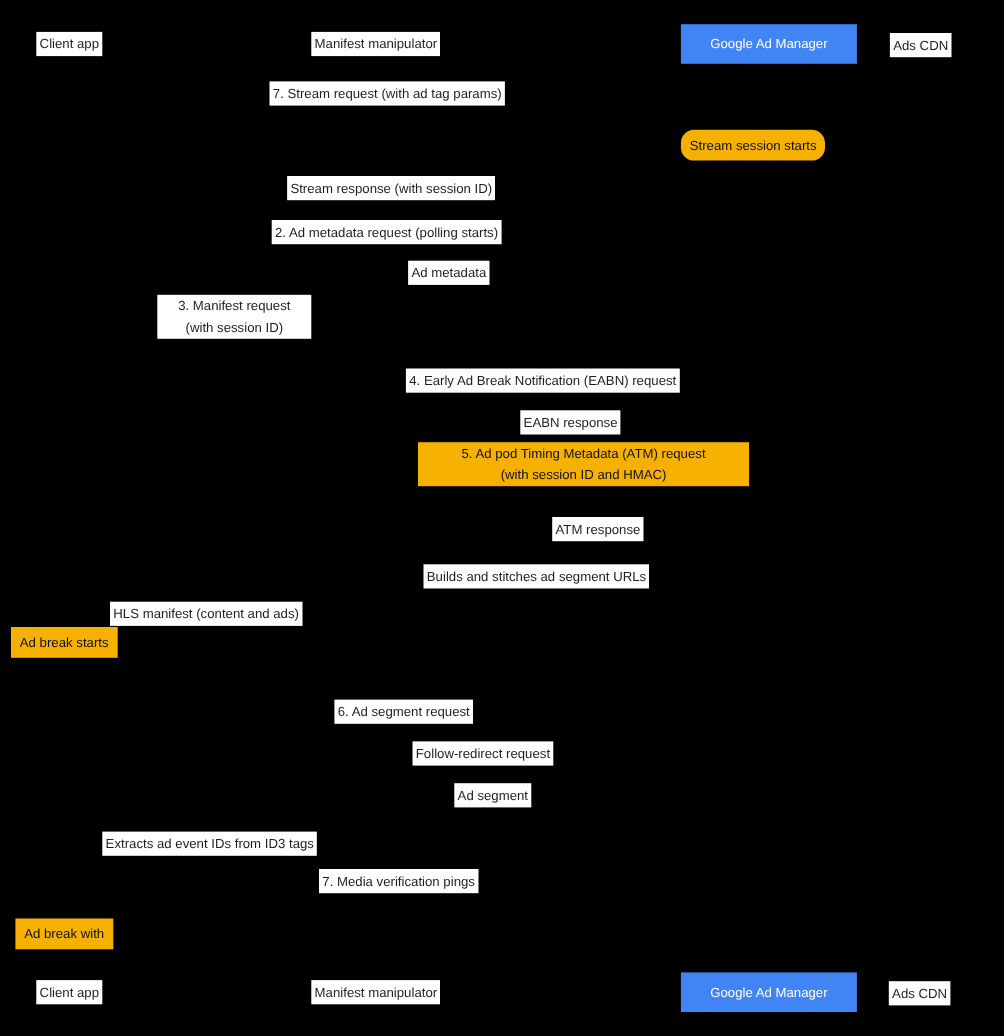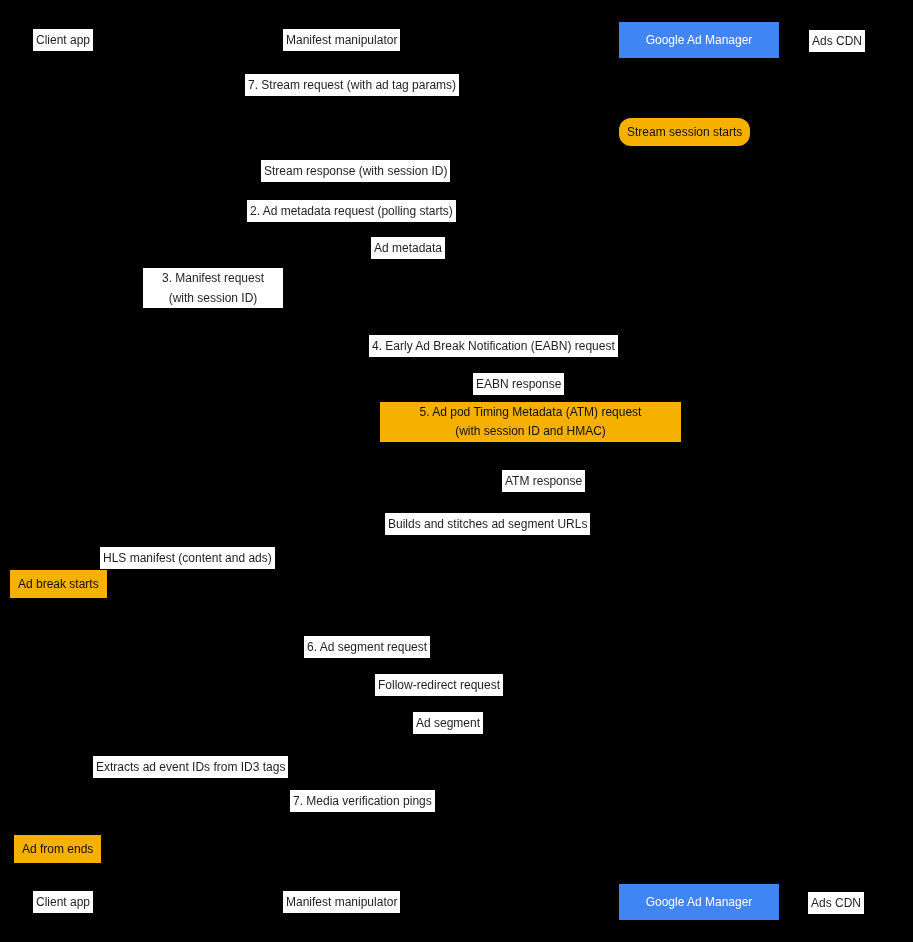--- a/index.html
+++ b/index.html
@@ -95,20 +95,20 @@
   <div class="label" style="left:304px; top:636px;">6. Ad segment request</div>
 
   <div class="label" style="left:375px; top:674px;">Follow-redirect request</div>
 
   <div class="label" style="left:413px; top:712px;">Ad segment</div>
 
   <div class="label" style="left:93px; top:756px;">Extracts ad event IDs from ID3 tags</div>
 
   <div class="label" style="left:290px; top:790px;">7. Media verification pings</div>
 
-  <div class="note" style="left:14px; top:835px;">Ad from ends</div>
+  <div class="note" style="left:14px; top:835px;">Ad break with</div>
 
   <div class="label" style="left:33px; top:891px;">Client app</div>
   <div class="label" style="left:283px; top:891px;">Manifest manipulator</div>
   <div class="actor-box" style="left:619px; top:884px;">Google Ad Manager</div>
   <div class="label" style="left:808px; top:892px;">Ads CDN</div>
 
 </div>
 
 </body></html>

